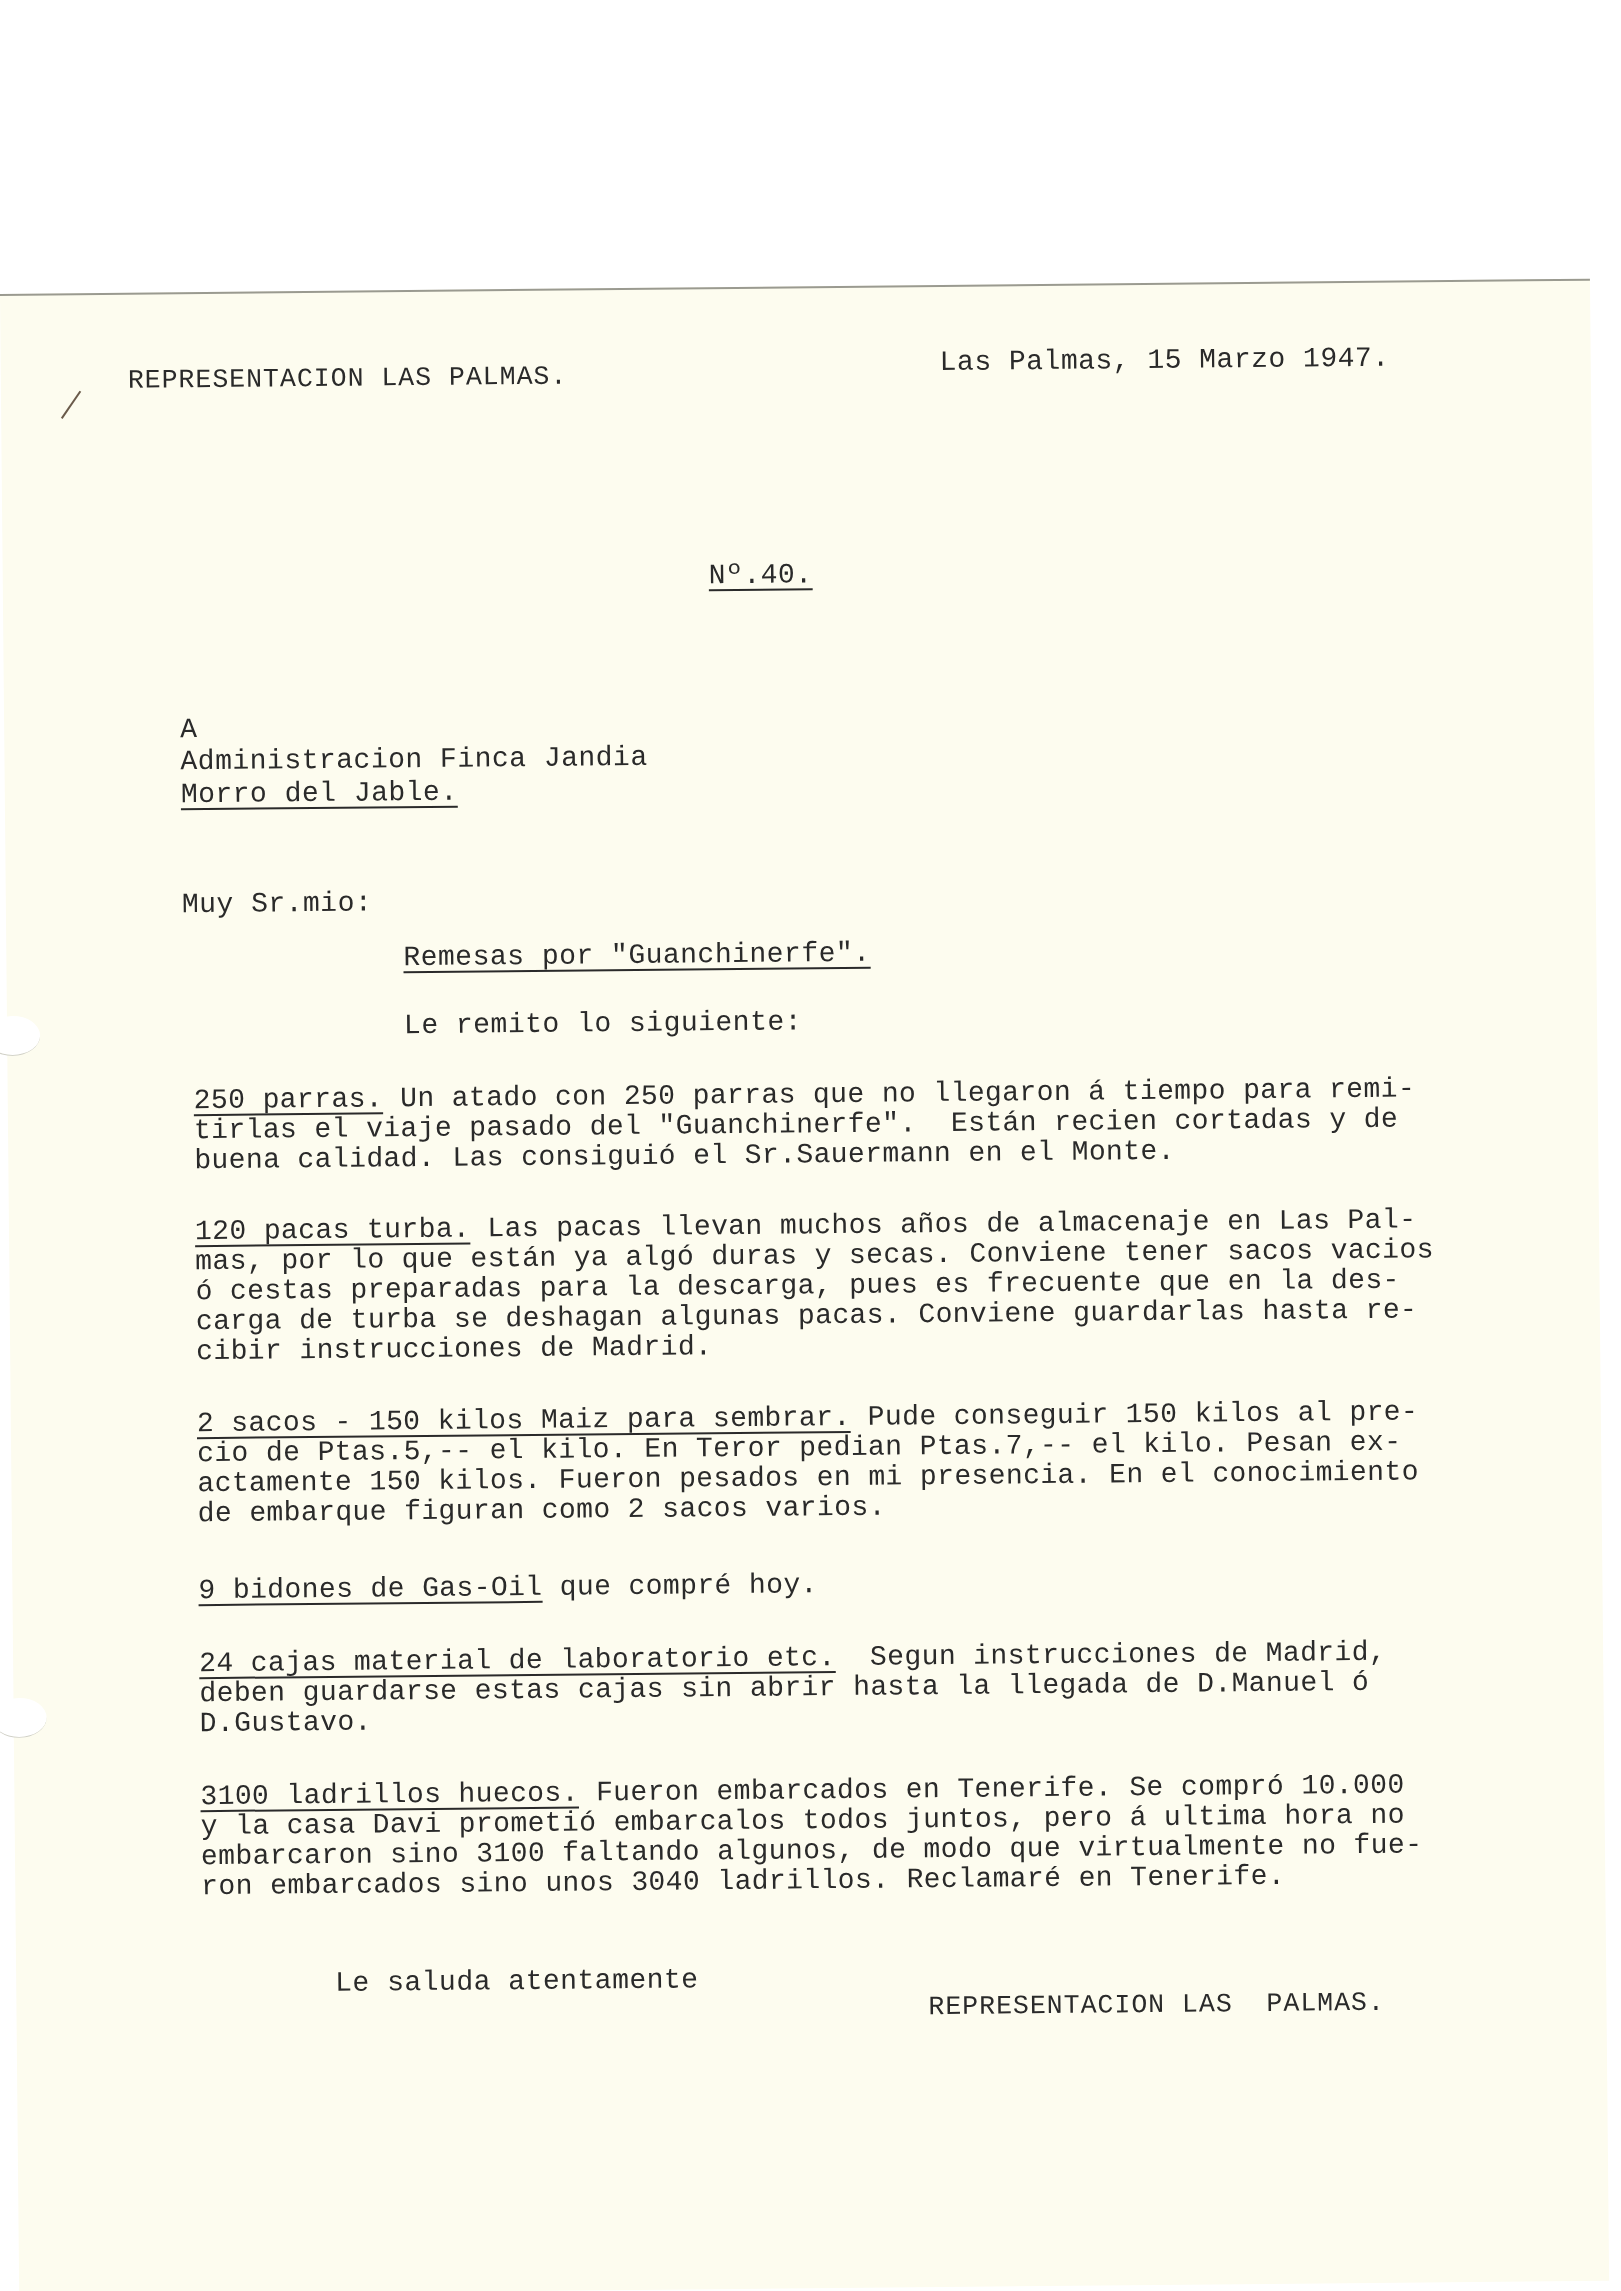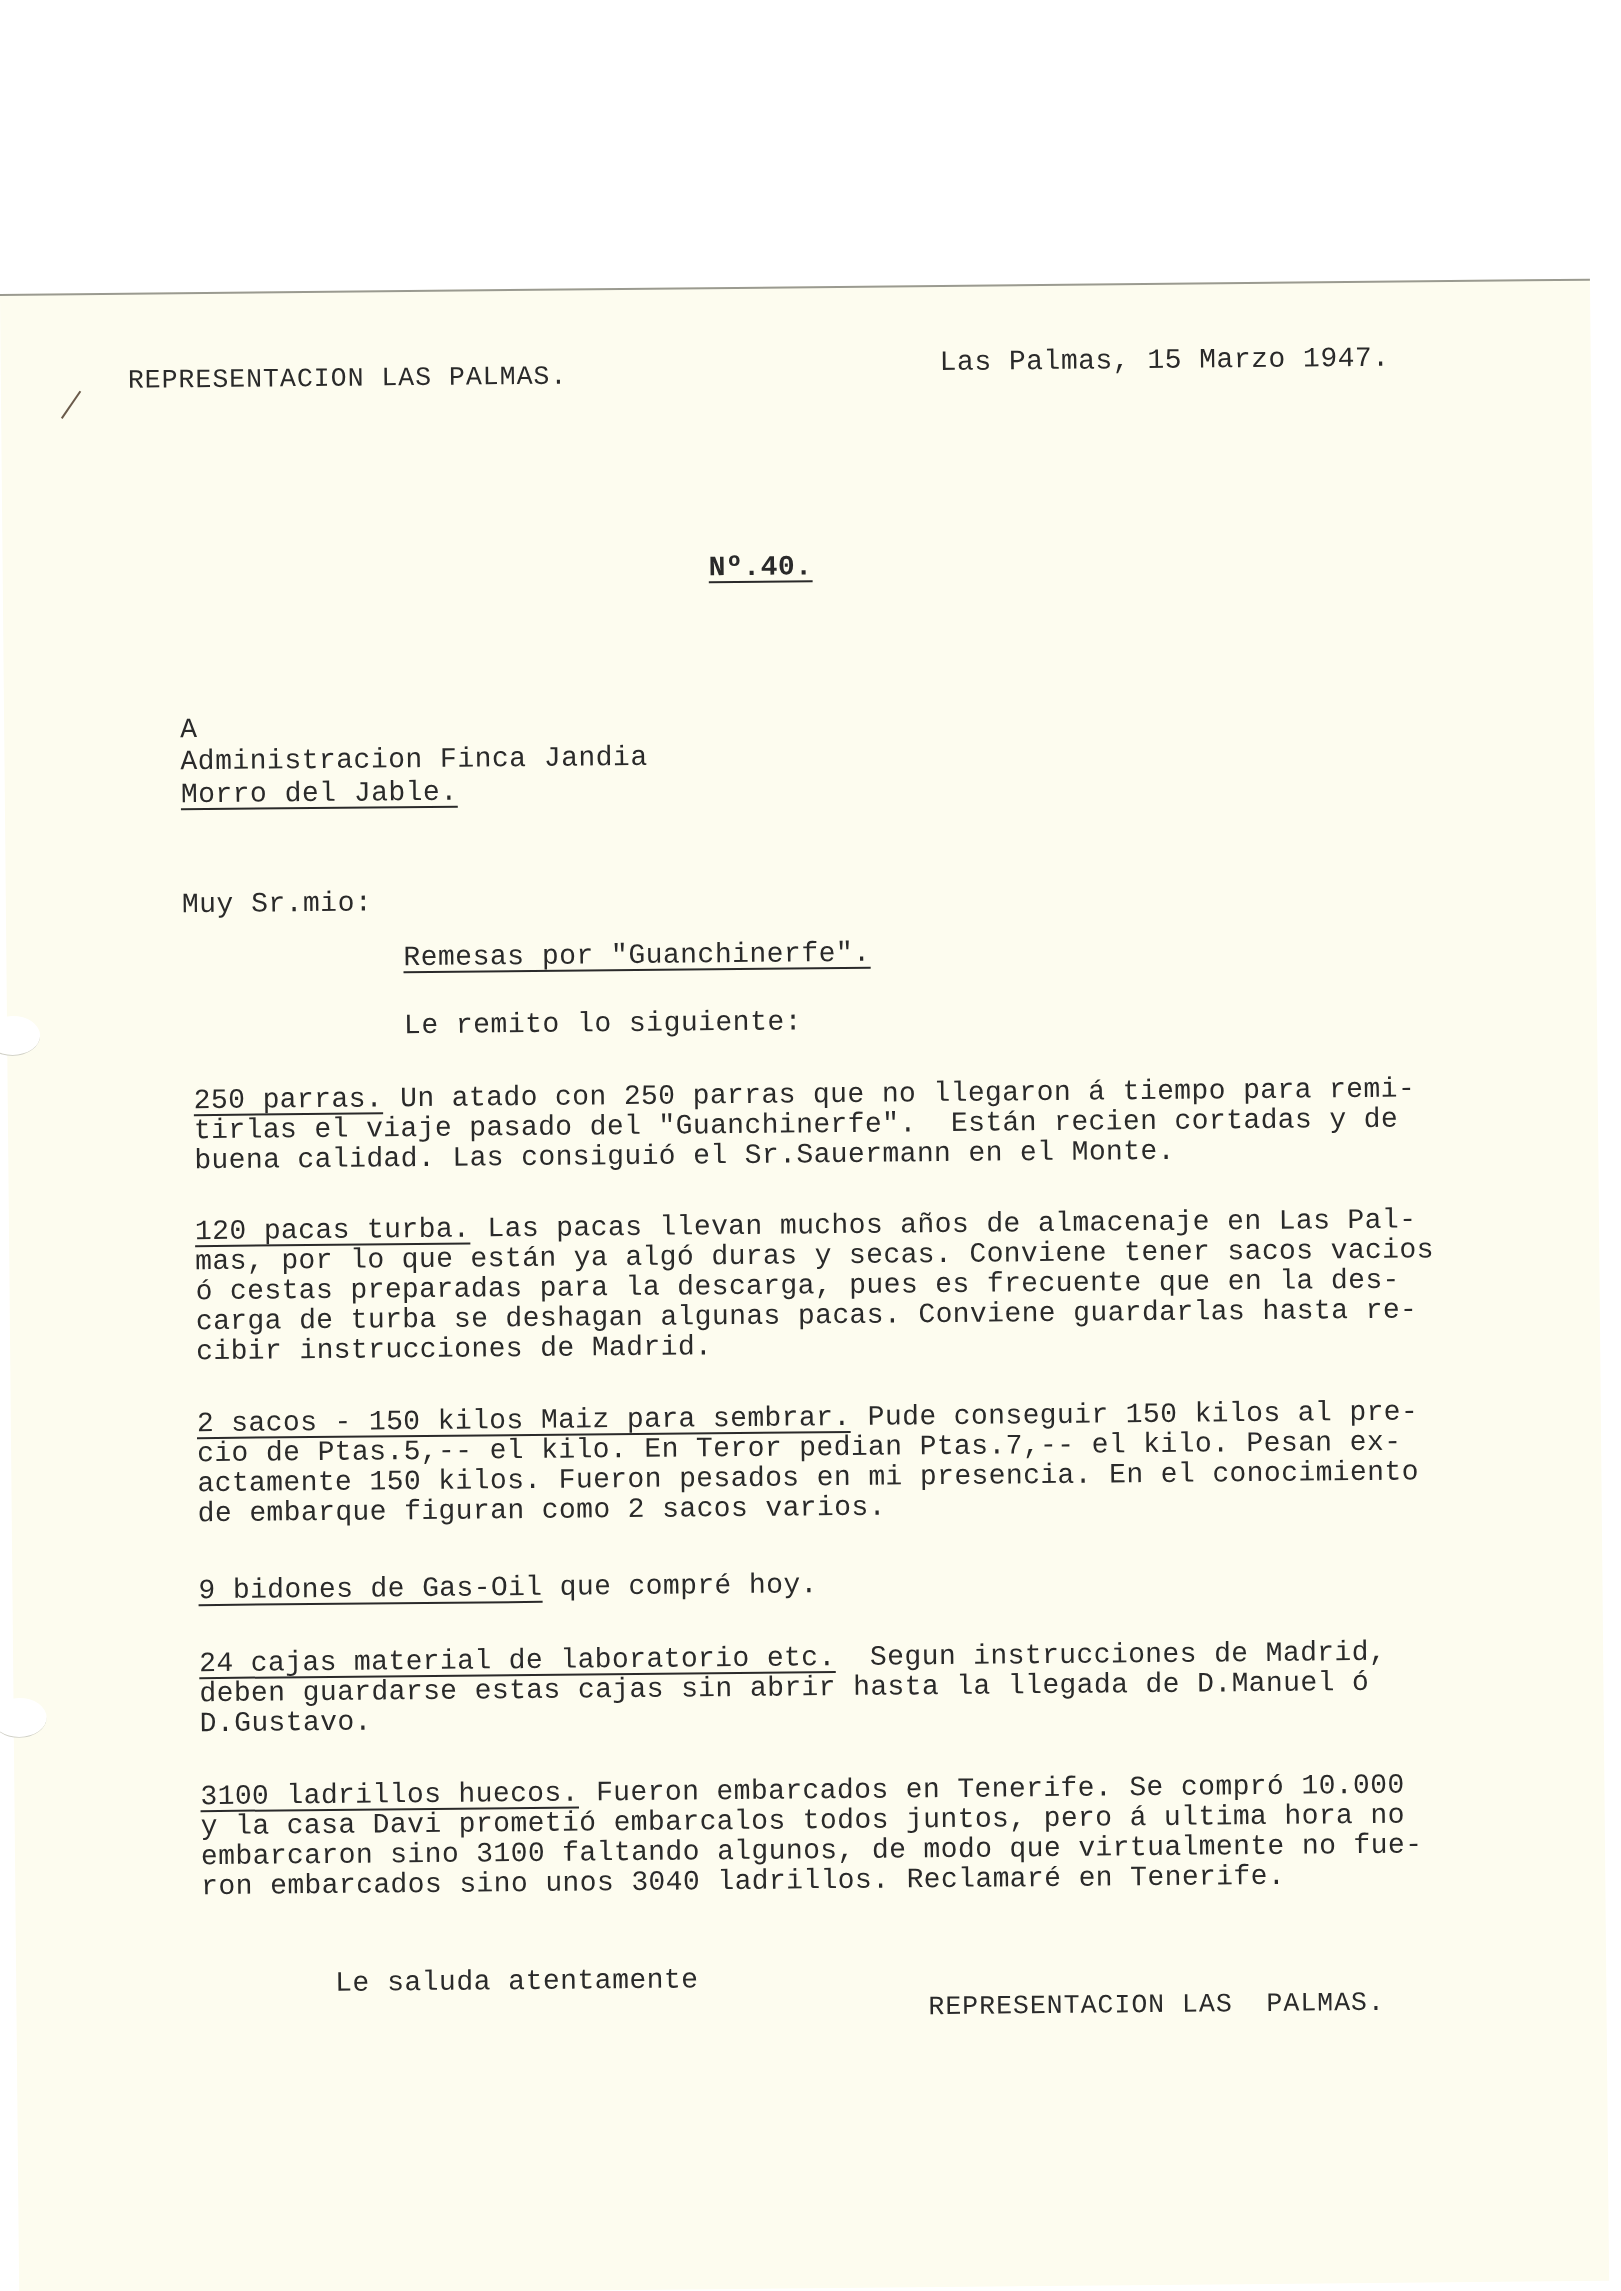--- a/index.html
+++ b/index.html
@@ -49,21 +49,21 @@
 <body>
 
 <div class="paper">
   <div class="hole" style="top:720px"></div>
   <div class="hole" style="top:1402px"></div>
   <div class="mark"></div>
 
   <div class="t caps" style="left:127px; top:71px">REPRESENTACION LAS PALMAS.</div>
   <div class="t" style="left:939px; top:61px">Las Palmas, 15 Marzo 1947.</div>
 
-  <div class="t u" style="left:706px; top:264px; font-weight:bold">Nº.40.</div>
+  <div class="t u" style="left:706px; top:272px; font-weight:normal">Nº.40.</div>
 
   <div class="t" style="left:176px; top:421px">A</div>
   <div class="t" style="left:176px; top:453px">Administracion Finca Jandia</div>
   <div class="t u" style="left:176px; top:486px">Morro del Jable.</div>
 
   <div class="t" style="left:176px; top:596px">Muy Sr.mio:</div>
   <div class="t u" style="left:397px; top:651px">Remesas por "Guanchinerfe".</div>
   <div class="t" style="left:397px; top:719px">Le remito lo siguiente:</div>
 
   <div class="para" style="top:792px">

